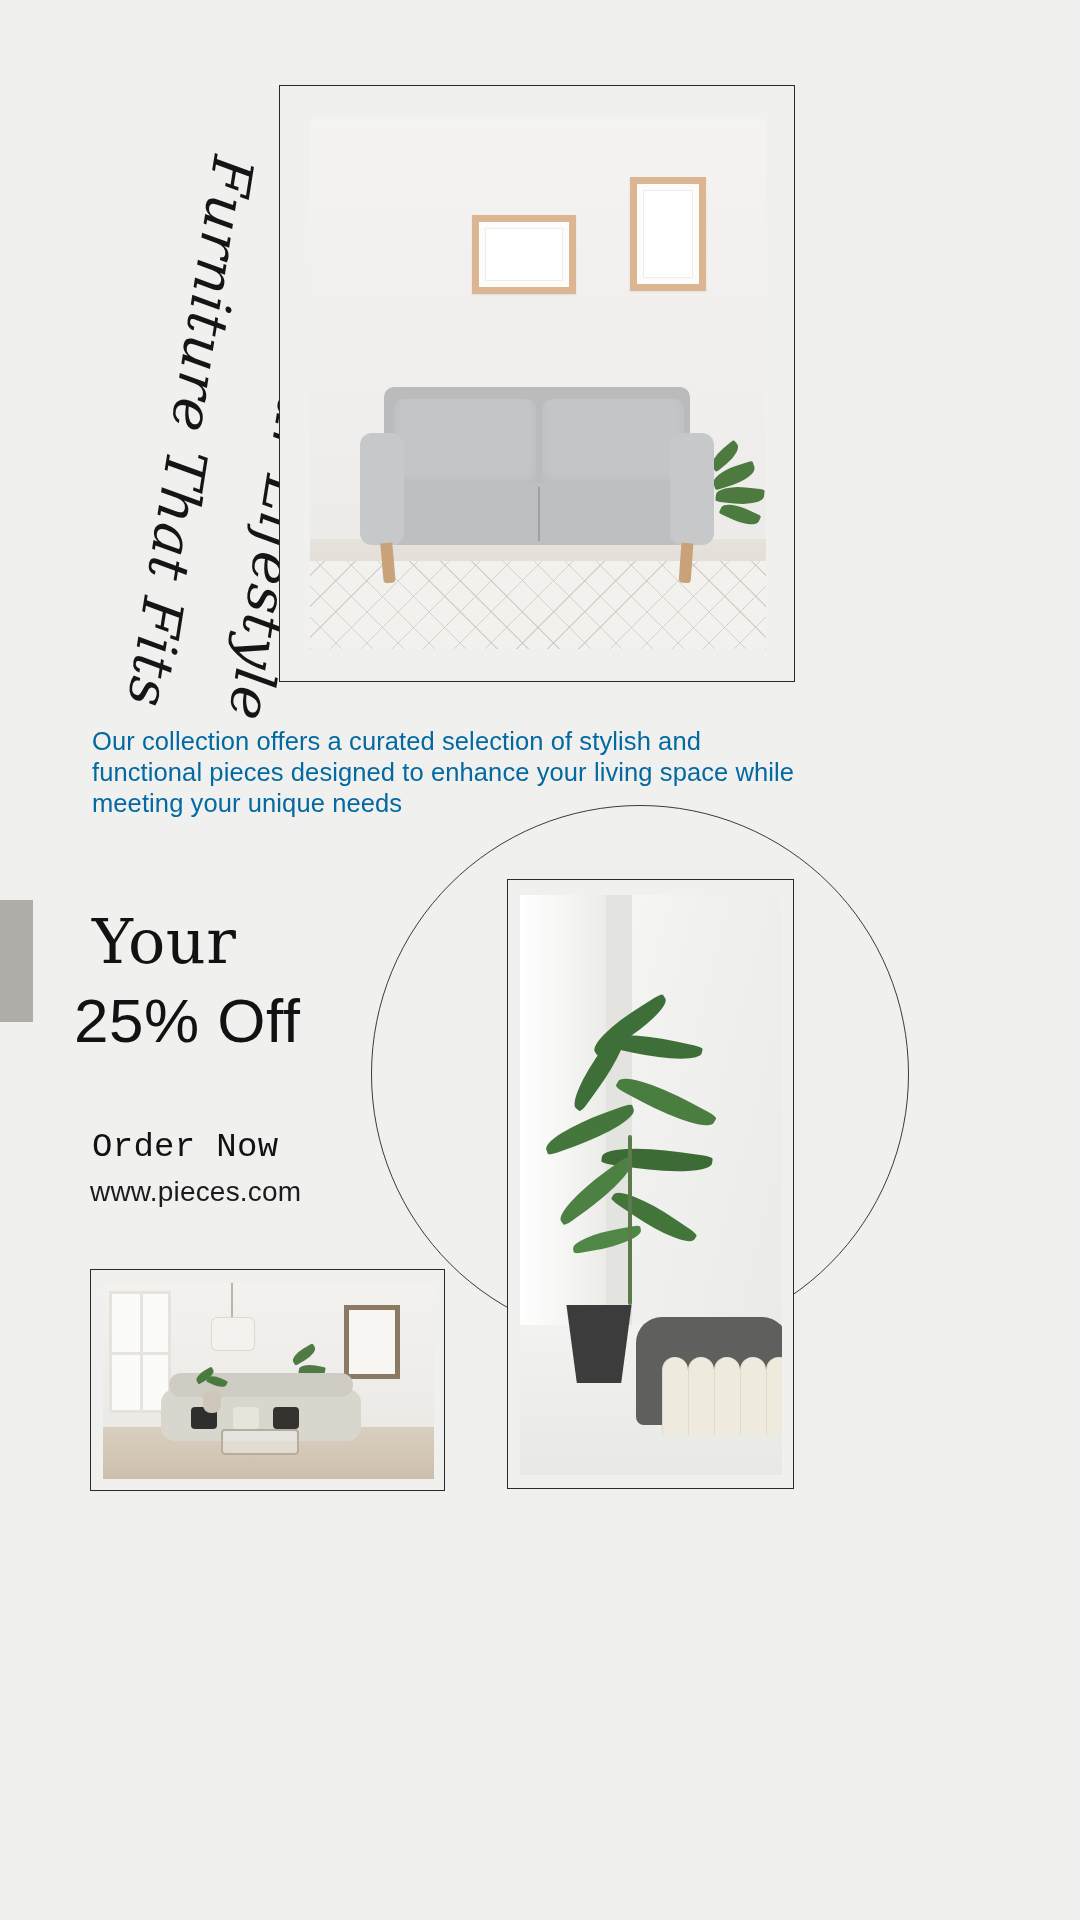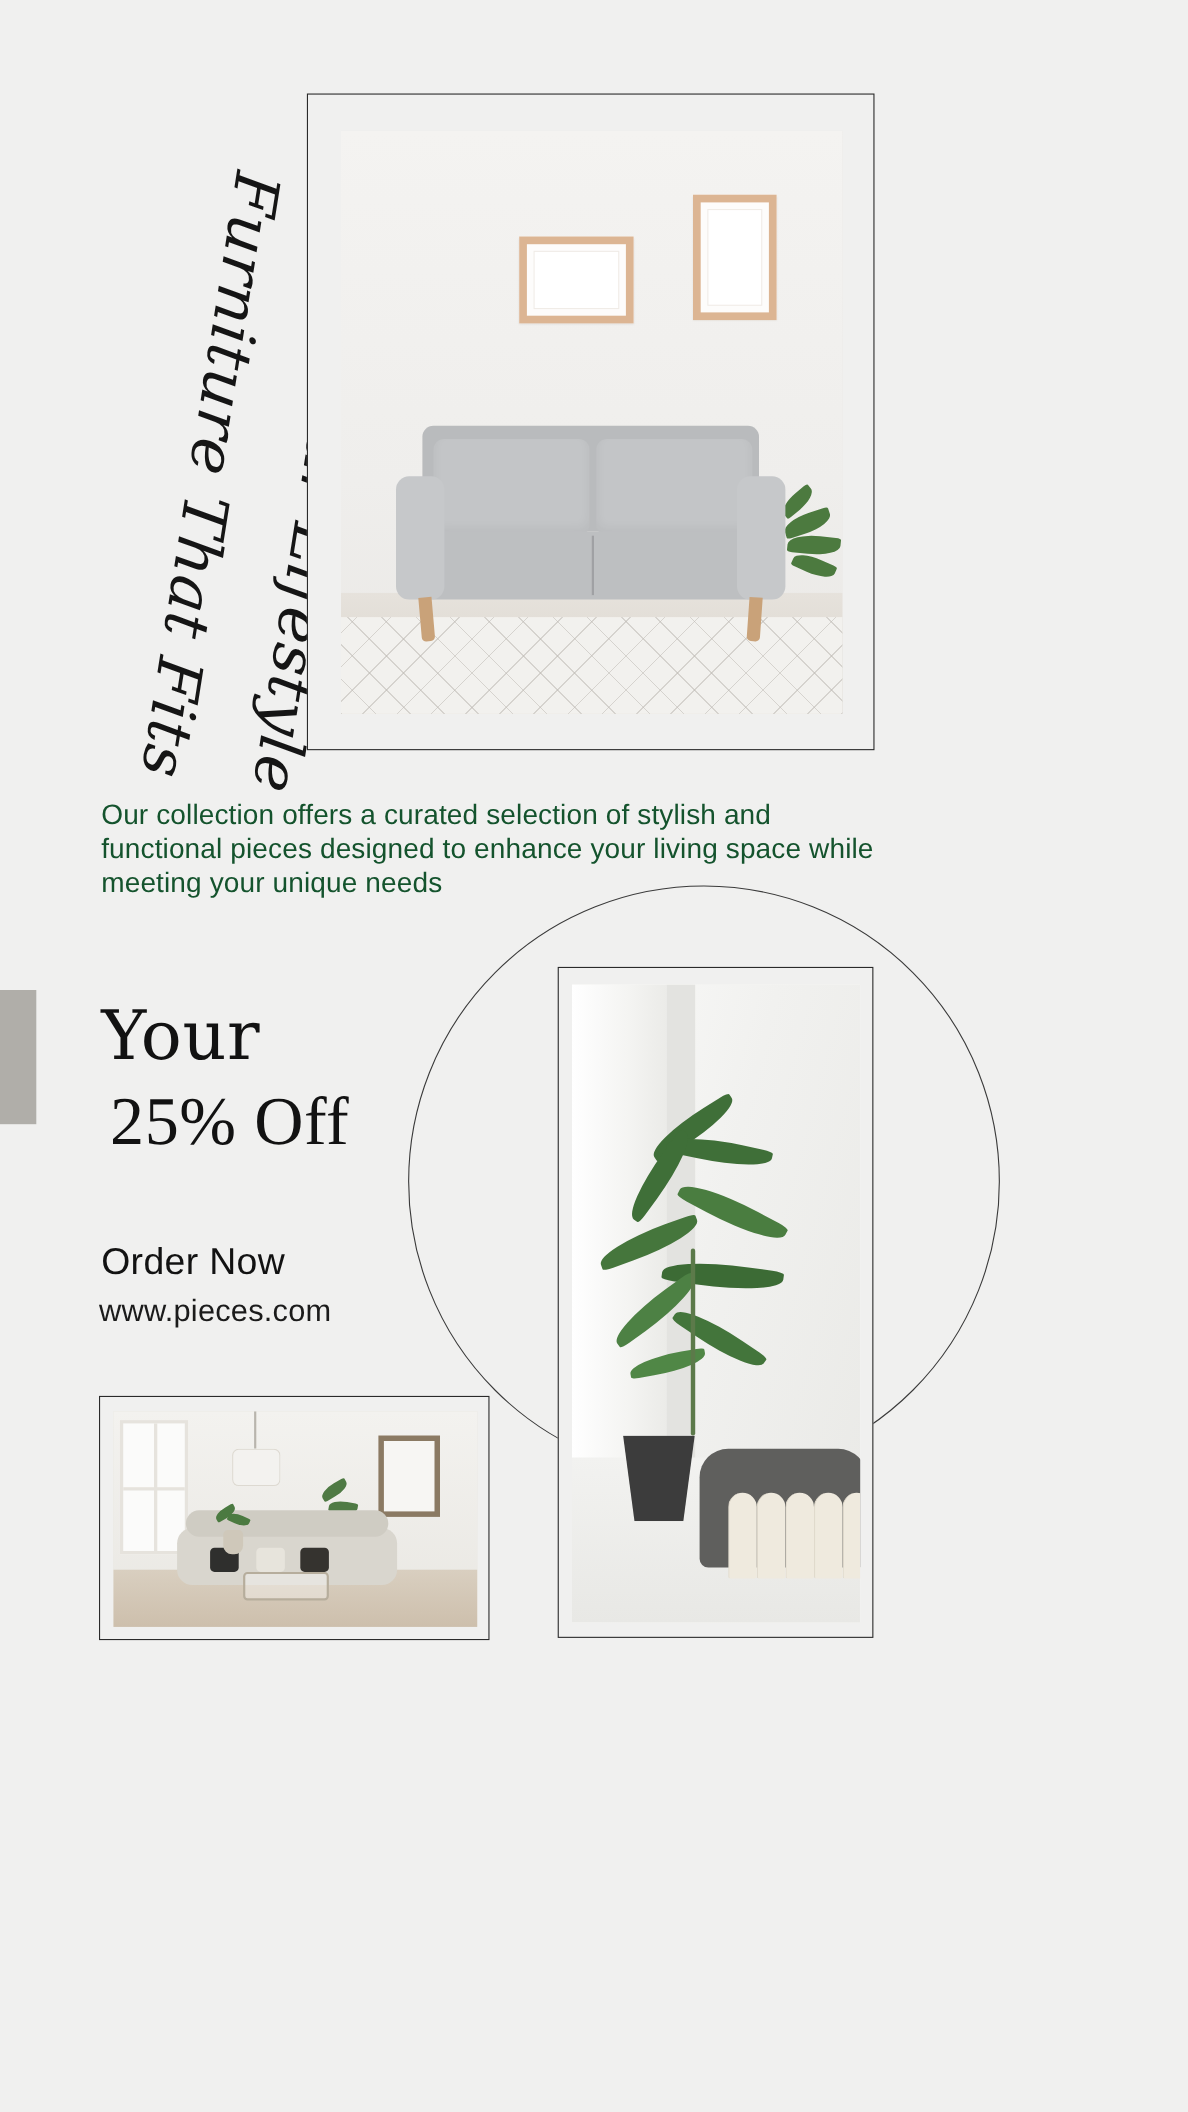--- a/index.html
+++ b/index.html
@@ -142,21 +142,21 @@
   .plant-leaf i:nth-child(4) { left: 2px; top: 4px; width: 34px; height: 14px; transform: rotate(-40deg); }
 
   
   .body-copy {
     position: absolute;
     left: 92px;
     top: 726px;
     width: 712px;
     font-size: 25.5px;
     line-height: 1.22;
-    color: #14532d;
+    color: #0369a1;
     letter-spacing: 0.1px;
   }
 
   
   .edge-tab {
     position: absolute;
     left: 0; top: 900px;
     width: 33px; height: 122px;
     background: #b0aea9;
   }
@@ -165,30 +165,30 @@
   .disc {
     position: absolute;
     left: 92px; top: 905px;
     font-family: "DejaVu Serif", serif;
     font-size: 62px;
     color: #121212;
     letter-spacing: 0.5px;
   }
   .disc-amount {
     position: absolute;
-    left: 100px; top: 985px;
-    font-family: Liberation Serif, serif;
+    left: 74px; top: 985px;
+    font-family: Liberation Sans, sans-serif;
     font-size: 62px;
     color: #121212;
     letter-spacing: 0.5px;
   }
   .order-now {
     position: absolute;
     left: 92px; top: 1128px;
-    font-family: Liberation Sans, sans-serif;
+    font-family: Liberation Mono, monospace;
     font-size: 34px;
     color: #121212;
     letter-spacing: 0.3px;
   }
   .site-url {
     position: absolute;
     left: 90px; top: 1176px;
     font-size: 28px;
     color: #1b1b1b;
     letter-spacing: 0.2px;

